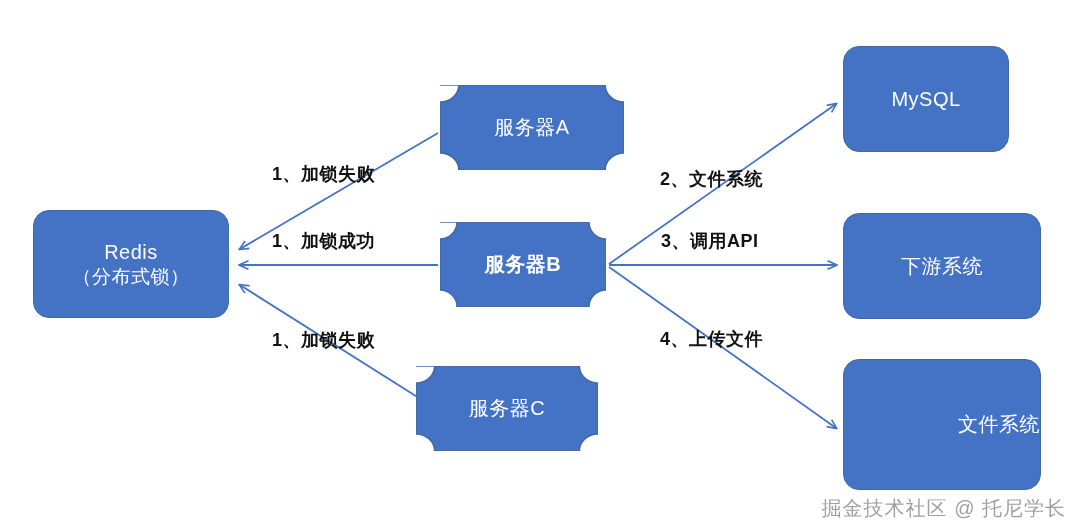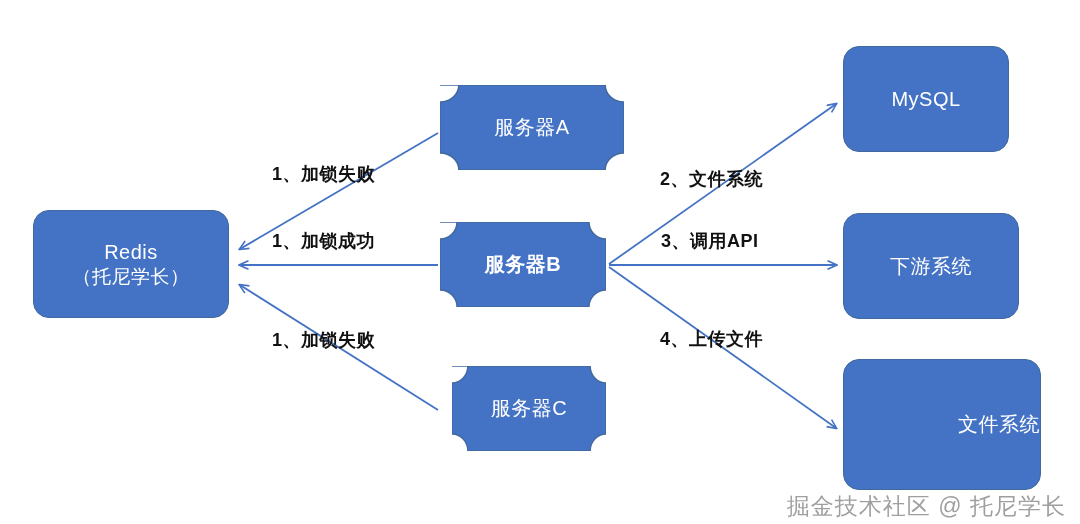--- a/index.html
+++ b/index.html
@@ -72,21 +72,21 @@
   .edge-label .num {
     font-weight: bold;
   }
   .edge-label .txt {
     font-weight: bold;
   }
   .watermark {
     position: absolute;
     right: 14px;
     bottom: 2px;
-    font-size: 23px;
+    font-size: 20px;
     color: #7b7b7b;
     opacity: 0.72;
     white-space: nowrap;
     z-index: 6;
     letter-spacing: 1px;
   }
 </style>
 </head>
 <body>
 
@@ -107,52 +107,52 @@
 
     <path d="M609,264 L836,104" fill="none" stroke="#4472C4" stroke-width="1.8" marker-end="url(#ah)"></path>
 
     <path d="M609,265 L836,265" fill="none" stroke="#4472C4" stroke-width="1.8" marker-end="url(#ah)"></path>
 
     <path d="M609,267 L836,428" fill="none" stroke="#4472C4" stroke-width="1.8" marker-end="url(#ah)"></path>
   </svg>
 
   <div class="node rounded" style="left:33px; top:210px; width:196px; height:108px;">
     <span class="node-label">Redis</span>
-    <span class="node-label small">（托尼学长）</span>
+    <span class="node-label small">（分布式锁）</span>
   </div>
 
   <div class="node plaque" style="left:440px; top:85px; width:184px; height:85px;">
     <svg class="plaque-shape" viewBox="0 0 166 85" preserveAspectRatio="none">
       <path d="M0,0 L166,0 L166,85 L0,85 Z
                M0,0 L166,0 L166,85 L0,85 Z" fill="none"></path>
       <path d="M16,0 L150,0 Q166,0 166,16 L166,69 Q166,85 150,85 L16,85 Q0,85 0,69 L0,16 Q0,0 16,0 Z" fill="none"></path>
       <path d="M0,0 L149,0 A17,17 0 0 0 166,17 L166,68 A17,17 0 0 0 149,85 L17,85 A17,17 0 0 0 0,68 L0,17 A17,17 0 0 0 17,0 Z" fill="#4472C4" stroke="#41699E" stroke-width="1.4"></path>
     </svg>
     <span class="node-label">服务器A</span>
   </div>
 
   <div class="node plaque" style="left:440px; top:222px; width:166px; height:85px;font-weight:bold;">
     <svg class="plaque-shape" viewBox="0 0 166 85" preserveAspectRatio="none">
       <path d="M0,0 L149,0 A17,17 0 0 0 166,17 L166,68 A17,17 0 0 0 149,85 L17,85 A17,17 0 0 0 0,68 L0,17 A17,17 0 0 0 17,0 Z" fill="#4472C4" stroke="#41699E" stroke-width="1.4"></path>
     </svg>
     <span class="node-label">服务器B</span>
   </div>
 
-  <div class="node plaque" style="left:452px; top:366px; width:154px; height:85px;justify-content:center;">
+  <div class="node plaque" style="left:416px; top:366px; width:182px; height:85px;justify-content:center;">
     <svg class="plaque-shape" viewBox="0 0 166 85" preserveAspectRatio="none">
       <path d="M0,0 L149,0 A17,17 0 0 0 166,17 L166,68 A17,17 0 0 0 149,85 L17,85 A17,17 0 0 0 0,68 L0,17 A17,17 0 0 0 17,0 Z" fill="#4472C4" stroke="#41699E" stroke-width="1.4"></path>
     </svg>
     <span class="node-label">服务器C</span>
   </div>
 
   <div class="node rounded" style="left:843px; top:46px; width:166px; height:106px;">
     <span class="node-label">MySQL</span>
   </div>
 
-  <div class="node rounded" style="left:843px; top:213px; width:176px; height:106px;">
+  <div class="node rounded" style="left:843px; top:213px; width:198px; height:106px;">
     <span class="node-label">下游系统</span>
   </div>
 
   <div class="node rounded" style="left:843px; top:359px; width:198px; height:131px;align-items:flex-end;">
     <span class="node-label">文件系统</span>
   </div>
 
   <div class="edge-label" style="left:272px; top:162px;">
     <span class="num">1、</span><span class="txt">加锁失败</span>
   </div>

